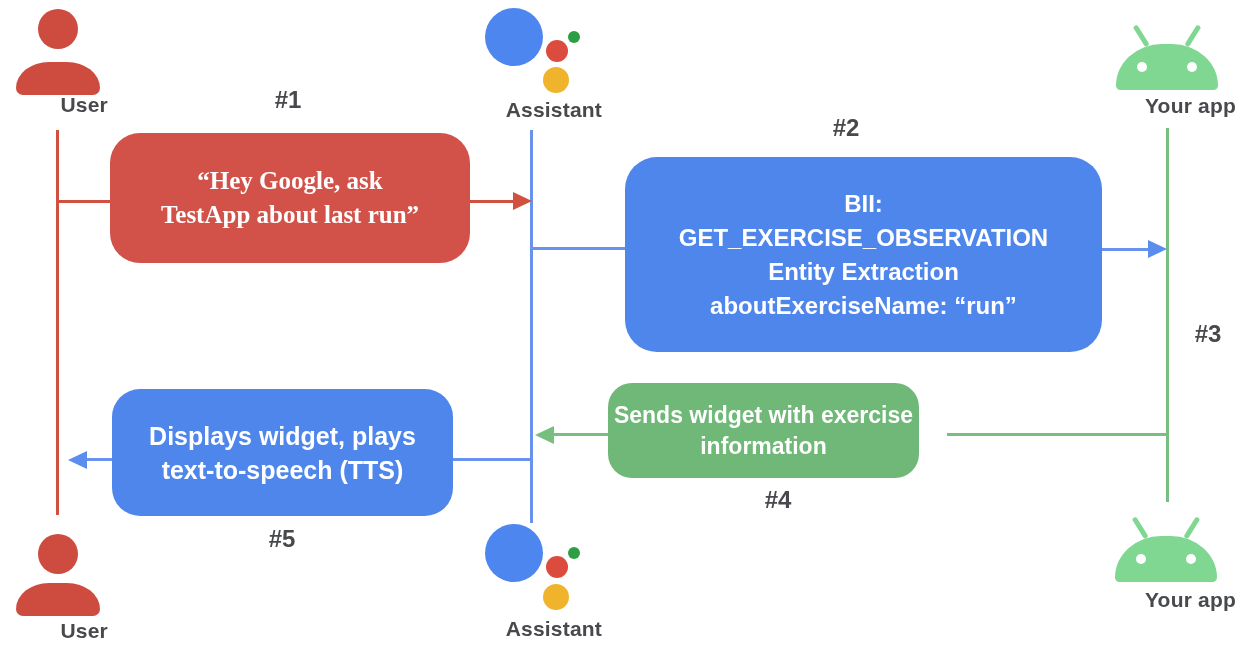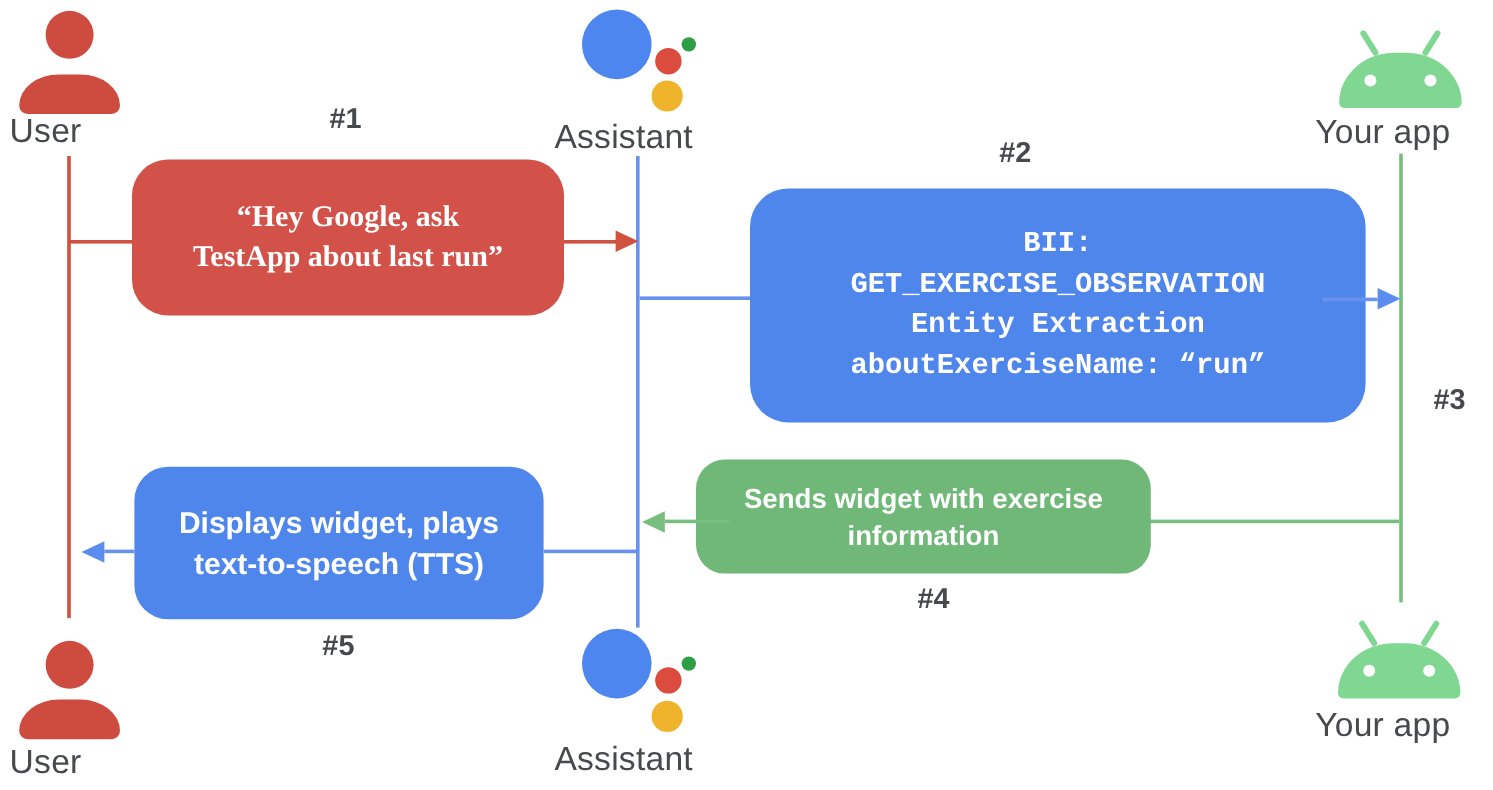--- a/index.html
+++ b/index.html
@@ -4,22 +4,22 @@
 <style>
   html, body { margin:0; padding:0; background:#ffffff; }
   .canvas {
     position:relative; width:1244px; height:658px; background:#ffffff;
     font-family:"Liberation Sans", sans-serif; overflow:hidden;
   }
   .abs { position:absolute; }
 
   
   .actor-label {
-    position:absolute; color:#47494C; font-weight:400; font-size:28px;
-    text-align:left; letter-spacing:0.2px;
+    position:absolute; color:#47494C; font-weight:700; font-size:21px;
+    text-align:right; letter-spacing:0.2px;
   }
   .step-label {
     position:absolute; color:#47494C; font-weight:700; font-size:24px;
     text-align:center; width:60px;
   }
 
   
   .msg-box {
     position:absolute; display:flex; align-items:center; justify-content:center;
     text-align:center; color:#ffffff; font-weight:700; white-space:pre-line;
@@ -101,31 +101,31 @@
 
   <div class="step-label" style="left:258px; top:86px;">#1</div>
   <div class="hline l-red" style="left:58px; top:200px; width:52px;"></div>
   <div class="msg-box box-red" style="left:110px; top:133px; width:360px; height:130px; border-radius:30px; font-size:25px; line-height:34px;">“Hey Google, ask
 TestApp about last run”</div>
   <div class="hline l-red" style="left:470px; top:200px; width:44px;"></div>
   <div class="arrow ar-right-red" style="left:513px; top:192px;"></div>
 
   <div class="step-label" style="left:816px; top:114px;">#2</div>
   <div class="hline l-blue" style="left:533px; top:247px; width:92px;"></div>
-  <div class="msg-box box-blue" style="left:625px; top:157px; width:513px; height:195px; border-radius:32px; font-size:24px; line-height:34px;font-family:Liberation Mono, monospace;">BII:
+  <div class="msg-box box-blue" style="left:625px; top:157px; width:477px; height:195px; border-radius:32px; font-size:24px; line-height:34px;">BII:
 GET_EXERCISE_OBSERVATION
 Entity Extraction
 aboutExerciseName: “run”</div>
   <div class="hline l-blue" style="left:1102px; top:248px; width:46px;"></div>
   <div class="arrow ar-right-blue" style="left:1148px; top:240px;"></div>
 
   <div class="step-label" style="left:1178px; top:320px;">#3</div>
 
   <div class="hline l-green" style="left:947px; top:433px; width:219px;"></div>
-  <div class="msg-box box-green" style="left:580px; top:383px; width:379px; height:95px; border-radius:24px; font-size:23px; line-height:31px;">Sends widget with exercise
+  <div class="msg-box box-green" style="left:608px; top:383px; width:311px; height:95px; border-radius:24px; font-size:23px; line-height:31px;">Sends widget with exercise
 information</div>
   <div class="hline l-green" style="left:554px; top:433px; width:54px;"></div>
   <div class="arrow ar-left-green" style="left:535px; top:426px;"></div>
   <div class="step-label" style="left:748px; top:486px;">#4</div>
 
   <div class="hline l-blue" style="left:453px; top:458px; width:78px;"></div>
   <div class="msg-box box-blue" style="left:112px; top:389px; width:341px; height:127px; border-radius:28px; font-size:25px; line-height:34px;">Displays widget, plays
 text-to-speech (TTS)</div>
   <div class="hline l-blue" style="left:87px; top:458px; width:25px;"></div>
   <div class="arrow ar-left-blue" style="left:68px; top:451px;"></div>

